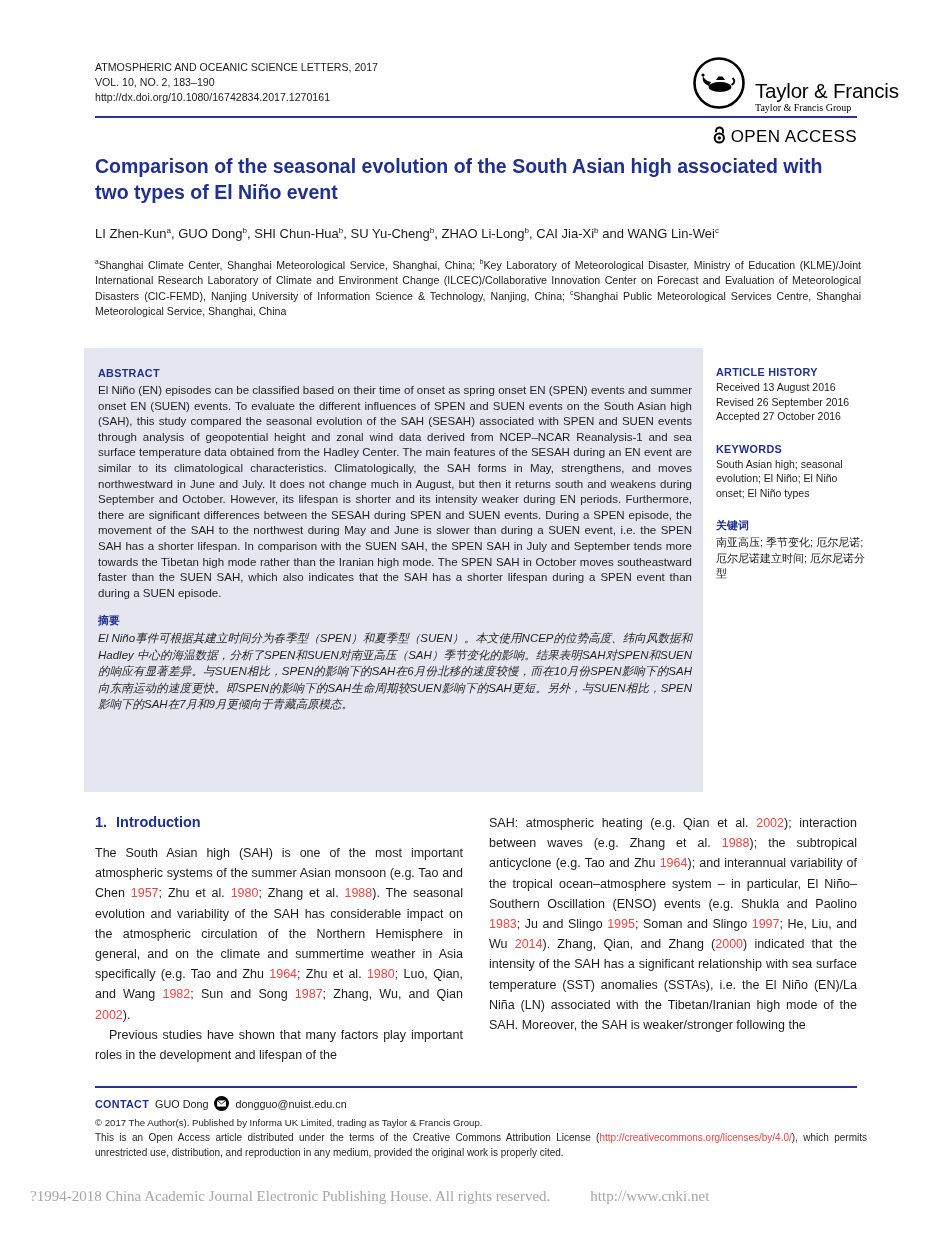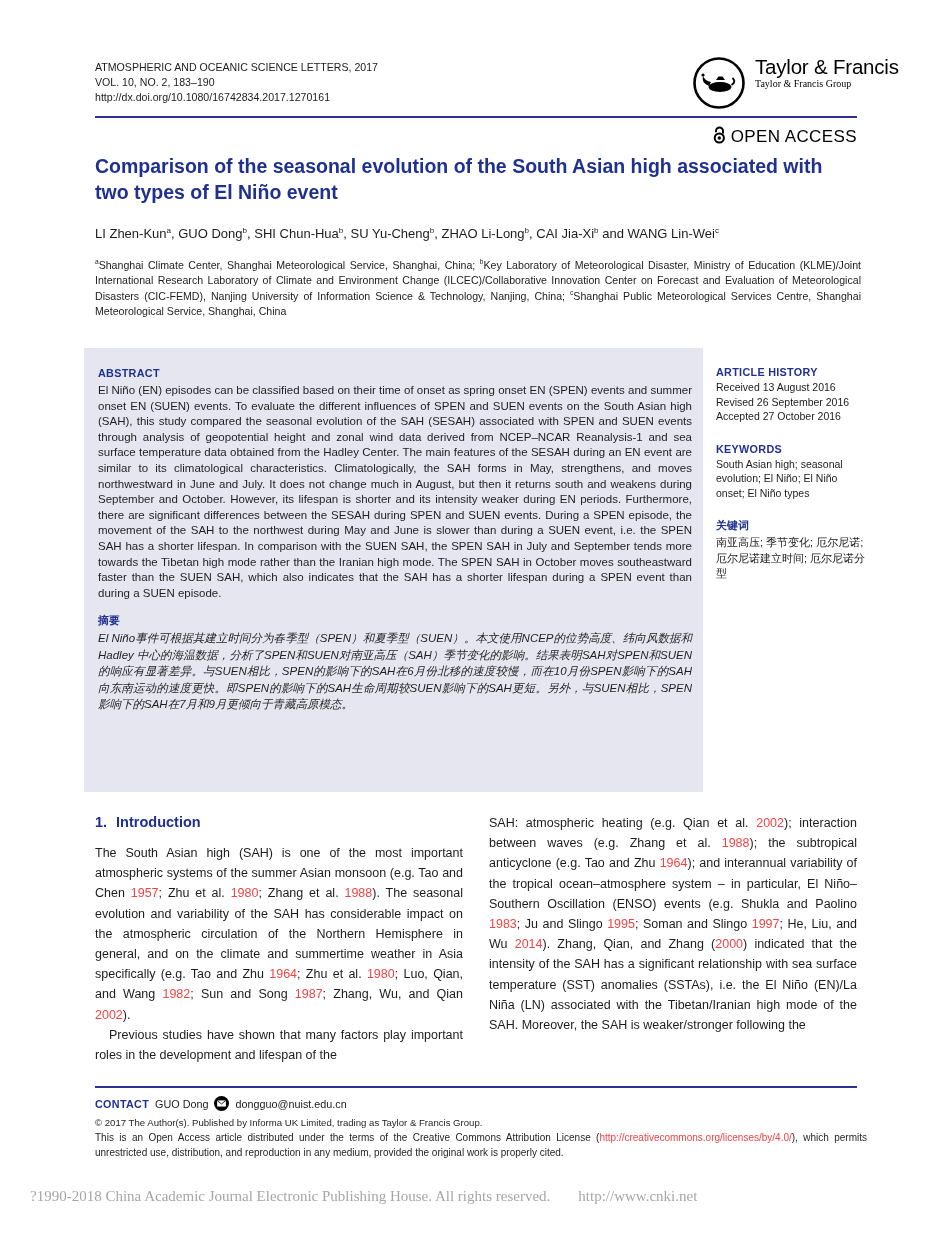--- a/index.html
+++ b/index.html
@@ -1,20 +1,20 @@
 <!DOCTYPE html>
 <html><head>
 <meta charset="utf-8">
 <style>
   html,body{margin:0;padding:0;background:#ffffff;}
   #page{position:relative;width:948px;height:1234px;background:#fff;
         font-family:"Liberation Sans",sans-serif;color:#1c1c1e;overflow:hidden;}
   
   .journal-info{position:absolute;left:95px;top:60px;font-size:10.6px;line-height:15px;color:#1c1c1e;}
-  .logo{position:absolute;left:692px;top:56px;display:flex;align-items:flex-start;gap:9px;}
+  .logo{position:absolute;left:692px;top:56px;display:flex;align-items:flex-end;gap:9px;}
   .logo-text .big{font-size:20.5px;letter-spacing:-0.2px;color:#000;line-height:22px;}
   .logo-text .small{font-size:10px;color:#000;line-height:12px;font-family:Liberation Serif, serif;}
   .rule{position:absolute;height:2px;background:#2e3192;}
   .rule-header{left:95px;top:116px;width:762px;}
   .open-access{position:absolute;top:125px;left:0;width:857px;display:flex;justify-content:flex-end;
                align-items:center;gap:5px;font-size:17px;letter-spacing:0.4px;color:#000;}
   
   .title{position:absolute;left:95px;top:153px;width:790px;margin:0;
          font-size:19.5px;font-weight:bold;line-height:26px;color:#1f3091;}
   .title .tl{display:block;}
@@ -47,21 +47,21 @@
   .contact-line{position:absolute;left:95px;top:1096px;display:flex;align-items:center;gap:6px;
                 font-size:10.8px;color:#1c1c1e;}
   .contact-label{font-weight:bold;color:#1f3091;letter-spacing:0.3px;}
   .env-icon{width:15px;height:15px;border-radius:50%;background:#000;display:flex;
             align-items:center;justify-content:center;}
   .copyright{position:absolute;left:95px;top:1117px;font-size:9.6px;color:#1f1f21;}
   .license{position:absolute;left:95px;top:1131px;width:772px;font-size:10px;line-height:14.5px;
            text-align:justify;color:#1f1f21;}
   .watermark{position:absolute;left:30px;top:1188px;font-family:"Liberation Serif",serif;
              font-size:15px;color:#a6a6a6;white-space:nowrap;}
-  .watermark .wm-right{margin-left:28px;text-align:right;}
+  .watermark .wm-right{margin-left:40px;text-align:right;}
 </style>
 </head>
 <body>
 
 <div id="page">
 
   <div class="journal-info">
     <div>ATMOSPHERIC AND OCEANIC SCIENCE LETTERS, 2017</div>
     <div>VOL. 10, NO. 2, 183–190</div>
     <div>http://dx.doi.org/10.1080/16742834.2017.1270161</div>
@@ -157,16 +157,16 @@
       </svg>
     </span>
     <span>dongguo@nuist.edu.cn</span>
   </div>
 
   <div class="copyright">© 2017 The Author(s). Published by Informa UK Limited, trading as Taylor &amp; Francis Group.</div>
 
   <div class="license"><span>This is an Open Access article distributed under the terms of the Creative Commons Attribution License (</span><span class="lnk">http://creativecommons.org/licenses/by/4.0/</span><span>), which permits unrestricted use, distribution, and reproduction in any medium, provided the original work is properly cited.</span></div>
 
   <div class="watermark">
-    <span>?1990-2018 China Academic Journal Electronic Publishing House. All rights reserved.</span><span class="wm-right">http://www.cnki.net</span>
+    <span>?1994-2018 China Academic Journal Electronic Publishing House. All rights reserved.</span><span class="wm-right">http://www.cnki.net</span>
   </div>
 
 </div>
 
 </body></html>

